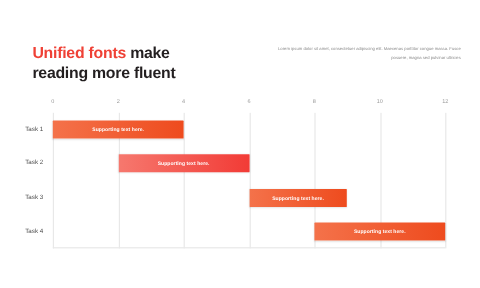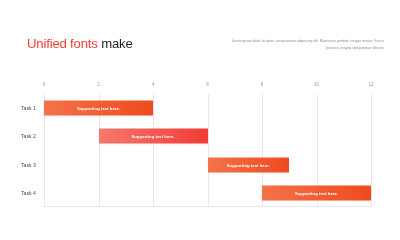--- a/index.html
+++ b/index.html
@@ -29,21 +29,21 @@
     width: 400px;
     height: 80px;
   }
 
   .title {
     position: absolute;
     left: 27px;
     top: 36px;
     width: 180px;
     font-size: 13.2px;
-    font-weight: normal;
+    font-weight: bold;
     line-height: 16.5px;
     letter-spacing: -0.2px;
     color: #231f20;
     white-space: pre-line;
   }
   .title .accent {
     color: #ef4136;
   }
   .title-line2 { display: block; }
 
@@ -150,21 +150,21 @@
     white-space: nowrap;
     letter-spacing: 0.05px;
   }
 </style>
 </head>
 <body>
 
 <div class="slide">
 
   <div class="header">
-    <div class="title"><span class="accent">Unified fonts</span><span> make</span></div>
+    <div class="title"><span class="accent">Unified fonts</span><span> make</span><span class="title-line2">reading more fluent</span></div>
 
     <div class="intro">Lorem ipsum dolor sit amet, consectetuer adipiscing elit. Maecenas porttitor congue massa. Fusce posuere, magna sed pulvinar ultricies</div>
   </div>
 
   <div class="chart">
 
     <div class="axis-labels">
         <div class="xtick" style="left: 44px;">0</div>
         <div class="xtick" style="left: 98.5px;">2</div>
         <div class="xtick" style="left: 153px;">4</div>

